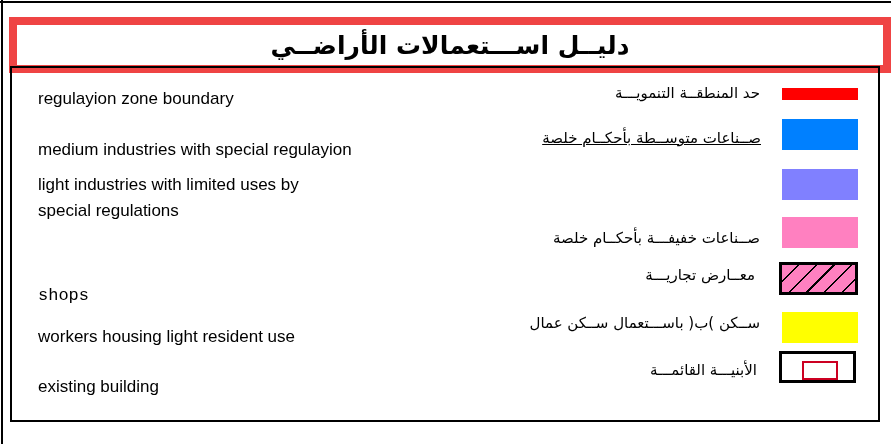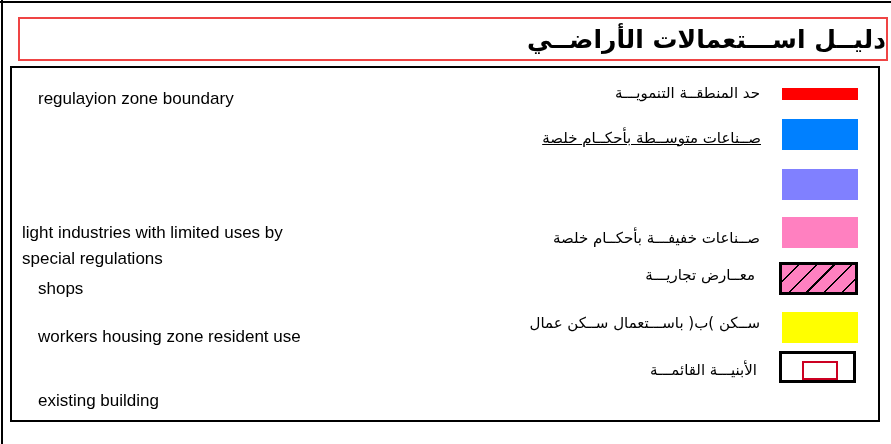--- a/index.html
+++ b/index.html
@@ -10,23 +10,23 @@
     background: #ffffff;
     overflow: hidden;
     font-family: "Liberation Sans", sans-serif;
     color: #000;
   }
   
   .outer-top-line  { position: absolute; left: 0; top: 1px; width: 891px; height: 0; border-top: 2px solid #000; }
   .outer-left-line { position: absolute; left: 1px; top: 0; width: 0; height: 444px; border-left: 2px solid #000; }
 
   .title-box {
-    position: absolute; left: 18px; top: 17px; width: 866px; height: 40px;
-    border: 2px solid #ef4444;
-    display: flex; align-items: center; justify-content: flex-end;
+    position: absolute; left: 9px; top: 17px; width: 866px; height: 40px;
+    border: 8px solid #ef4444;
+    display: flex; align-items: center; justify-content: center;
   }
   .title-text {
     font-family: "DejaVu Sans", sans-serif;
     font-size: 25px; font-weight: bold;
     direction: rtl; white-space: nowrap;
     letter-spacing: 0.5px;
   }
   .main-box {
     position: absolute; left: 10px; top: 66px; width: 866px; height: 352px;
     border: 2px solid #000;
@@ -51,42 +51,42 @@
 
   
   .r1-en { left: 38px; top: 86px; }
   .r1-ar { right: 131px; top: 84px; }
   .r1-sw { left: 782px; top: 88px; width: 76px; height: 12px; }
   
   .r2-en { left: 38px; top: 137px; }
   .r2-ar { right: 130px; top: 129px; text-decoration: underline; }
   .r2-sw { left: 782px; top: 119px; width: 76px; height: 31px; }
   
-  .r3-en { left: 22px; top: 172px; width: 305px; margin-top: 48px; }
+  .r3-en { left: 38px; top: 172px; width: 305px; }
   .r3-ar { right: 123px; top: 176px; }
   .r3-sw { left: 782px; top: 169px; width: 76px; height: 31px; }
   
   .r4-en { left: 38px; top: 232px; }
   .r4-ar { right: 131px; top: 229px; }
   .r4-sw { left: 782px; top: 217px; width: 76px; height: 31px; }
   
-  .r5-en { left: 38px; top: 276px; }
+  .r5-en { left: 38px; top: 283px; font-family: Liberation Mono, monospace; }
   .r5-ar { right: 136px; top: 266px; margin-left: 32px; }
   .r5-sw {
     left: 779px; top: 262px; width: 73px; height: 27px;
     border: 3px solid #000;
     background-image: repeating-linear-gradient(135deg,
       transparent 0px, transparent 11px, #000 11px, #000 12.5px);
   }
   
   .r6-en { left: 38px; top: 324px; }
   .r6-ar { right: 131px; top: 314px; }
   .r6-sw { left: 782px; top: 312px; width: 76px; height: 31px; }
   
-  .r7-en { left: 38px; top: 388px; }
+  .r7-en { left: 38px; top: 374px; }
   .r7-ar { right: 134px; top: 361px; }
   .r7-sw {
     left: 779px; top: 351px; width: 71px; height: 26px;
     border: 3px solid #000; background: #ffffff;
   }
   .r7-inner {
     position: absolute; left: 20px; top: 7px; width: 32px; height: 15px;
     border: 2px solid #cc0022; background: #ffffff;
   }
 </style>
@@ -101,34 +101,35 @@
   <div class="title-box">
     <div class="title-text">دليــل اســـتعمالات الأراضــي</div>
   </div>
 
   <div class="main-box"></div>
 
   <div class="en-label r1-en">regulayion zone boundary</div>
   <div class="ar-label r1-ar">حد المنطقــة التنمويـــة</div>
   <div class="swatch r1-sw" style="background-color: rgb(255, 0, 0);"></div>
 
+  <div class="en-label r2-en">medium industries with special regulayion</div>
   <div class="ar-label r2-ar">صــناعات متوســطة بأحكــام خلصة</div>
   <div class="swatch r2-sw" style="background-color: rgb(0, 128, 255);"></div>
 
   <div class="en-label en-wrap r3-en">light industries with limited uses by special regulations</div>
   <div class="swatch r3-sw" style="background-color: rgb(128, 128, 255);"></div>
 
   <div class="ar-label r4-ar">صــناعات خفيفـــة بأحكــام خلصة</div>
   <div class="swatch r4-sw" style="background-color: rgb(255, 128, 192);"></div>
 
   <div class="en-label r5-en">shops</div>
   <div class="ar-label r5-ar">معــارض تجاريـــة</div>
   <div class="swatch r5-sw" style="background-color: rgb(255, 128, 192);"></div>
 
-  <div class="en-label r6-en">workers housing zone resident use</div>
+  <div class="en-label r6-en">workers housing light resident use</div>
   <div class="ar-label r6-ar">ســكن )ب( باســـتعمال ســكن عمال</div>
   <div class="swatch r6-sw" style="background-color: rgb(255, 255, 0);"></div>
 
   <div class="en-label r7-en">existing building</div>
   <div class="ar-label r7-ar">الأبنيـــة القائمـــة</div>
   <div class="swatch r7-sw">
     <div class="r7-inner" style="border-color: rgb(204, 0, 34);"></div>
   </div>
 
 </div>

